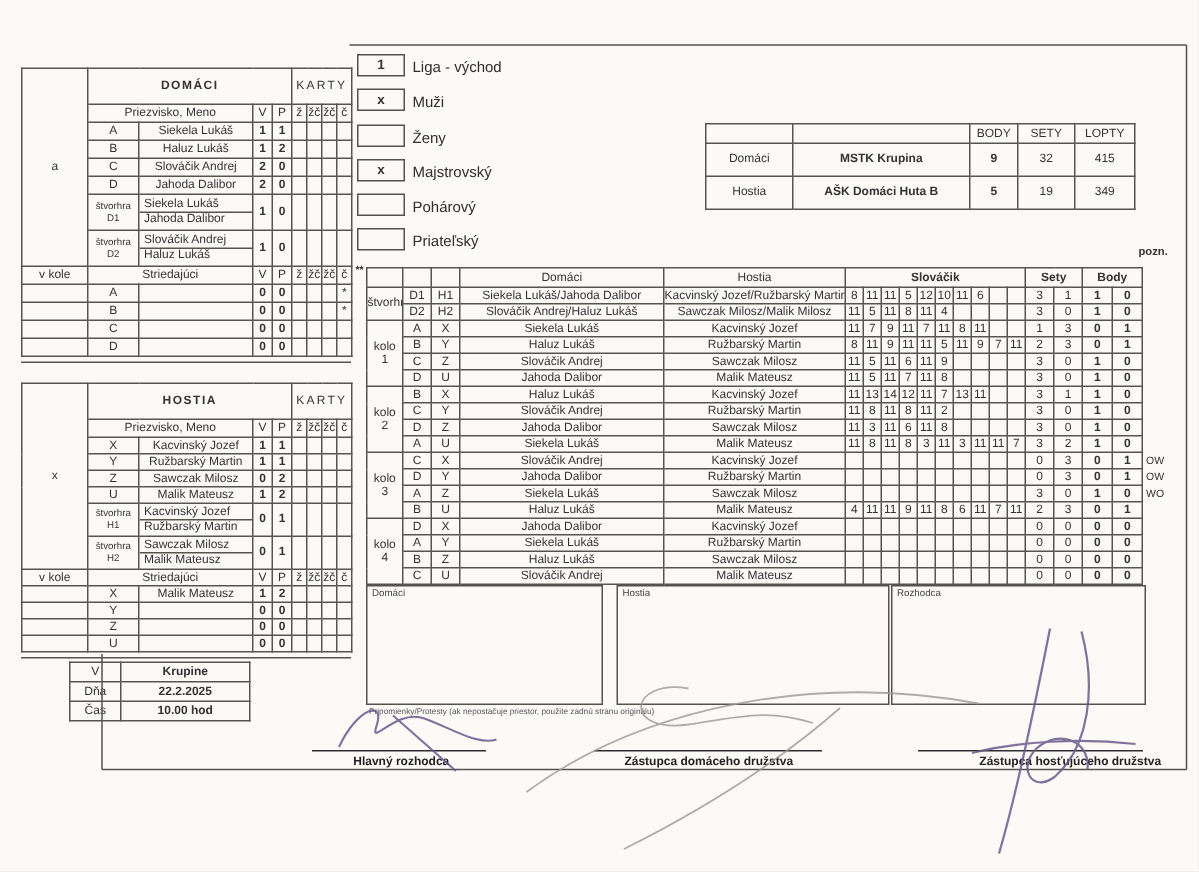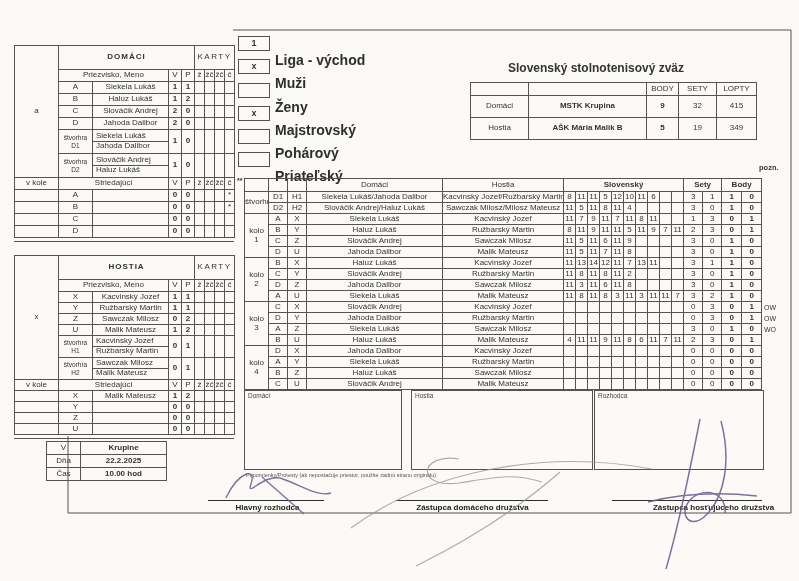--- a/index.html
+++ b/index.html
@@ -28,21 +28,21 @@
   .two{display:flex;flex-direction:column;height:100%;}
   .two>div{flex:1;display:flex;align-items:center;padding-left:3px;font-size:7px;}
   .two>div.ctr{justify-content:center;padding-left:0;font-size:6.5px;}
   .two>div.dl{border-bottom:1px solid #57544f;}
   .dline{position:absolute;left:14px;width:220px;border-top:1px solid #57544f;}
   .dblstar{position:absolute;font-size:7px;font-weight:bold;color:#333;}
   
   .chk{position:absolute;left:238px;height:14px;width:170px;}
   .chk .box{position:absolute;left:0;top:0;width:30px;height:13px;border:1px solid #55524e;
             text-align:center;font-weight:bold;font-size:9px;line-height:13px;color:#333;}
-  .chk .lbl{position:absolute;left:37px;top:17px;font-weight:bold;font-size:14px;line-height:14px;color:#2e2e2e;}
+  .chk .lbl{position:absolute;left:37px;top:3px;font-weight:normal;font-size:10px;line-height:14px;color:#2e2e2e;}
   
   .title{left:400px;top:34px;width:392px;text-align:center;font-size:19px;font-weight:bold;color:#252525;}
   .subtitle{left:400px;top:61px;width:392px;text-align:center;font-size:12px;font-weight:bold;color:#333;}
   
   table.summary{left:470px;top:82px;width:286px;}
   td.shd{font-size:7.5px;height:12px;}
   td.slab{text-align:right;padding-right:5px;font-size:7px;}
   td.steam{font-weight:bold;font-size:11px;}
   td.sbody{font-size:16px;font-weight:bold;}
   td.snum{font-size:10px;}
@@ -452,21 +452,20 @@
   </div>
   <div class="chk" style="top:152px;">
     <div class="box"></div>
     <span class="lbl">Priateľský</span>
   </div>
   <div class="chk" style="top:129px;">
     <div class="box"></div>
     <span class="lbl">Pohárový</span>
   </div>
 
-  <div class="abs subtitle">Slovenský stolnotenisový zväz</div>
 
   <table class="t summary">
     <colgroup>
         <col style="width:58px">
         <col style="width:118px">
         <col style="width:32px">
         <col style="width:38px">
         <col style="width:40px">
       </colgroup>
     <tbody>
@@ -479,21 +478,21 @@
     </tr>
     <tr style="height:22px;">
       <td class="nob slab">Domáci</td>
       <td class="steam">MSTK Krupina</td>
       <td class="sbody">9</td>
       <td class="snum">32</td>
       <td class="snum">415</td>
     </tr>
     <tr style="height:22px;">
       <td class="nob slab">Hostia</td>
-      <td class="steam">AŠK Mária Malik B</td>
+      <td class="steam">AŠK Domáci Huta B</td>
       <td class="sbody">5</td>
       <td class="snum">19</td>
       <td class="snum">349</td>
     </tr>
   </tbody>
     </table>
 
   <span class="abs pozn">pozn.</span>
 
   <table class="t match">
@@ -518,21 +517,21 @@
         <col style="width:20px">
         <col style="width:20px">
     </colgroup>
     <tbody>
         <tr style="height: 13px;">
           <td class="hd-empty"></td>
           <td class="hd-empty"></td>
           <td class="hd-empty"></td>
           <td class="hd-name">Domáci</td>
           <td class="hd-name">Hostia</td>
-          <td class="hd" colspan="10">Slovenský</td>
+          <td class="hd" colspan="10">Slováčik</td>
           <td class="hd" colspan="2">Sety</td>
           <td class="hd" colspan="2">Body</td>
         </tr>
         <tr style="height: 11px;">
           <td class="grp grp-small" rowspan="2">štvorhry</td>
           <td class="lt">D1</td>
           <td class="lt">H1</td>
           <td class="hm tinynm">Siekela Lukáš/Jahoda Dalibor</td>
           <td class="aw tinynm">Kacvinský Jozef/Ružbarský Martin</td>
           <td class="bl">8</td>
@@ -547,21 +546,21 @@
           <td class="bl"></td>
           <td class="st">3</td>
           <td class="st">1</td>
           <td class="bd">1</td>
           <td class="bd">0</td>
         </tr>
         <tr style="height: 11px;">
           <td class="lt">D2</td>
           <td class="lt">H2</td>
           <td class="hm tinynm">Slováčik Andrej/Haluz Lukáš</td>
-          <td class="aw tinynm">Sawczak Milosz/Milosz Mateusz</td>
+          <td class="aw tinynm">Sawczak Milosz/Malik Milosz</td>
           <td class="bl">11</td>
           <td class="bl">5</td>
           <td class="bl">11</td>
           <td class="bl">8</td>
           <td class="bl">11</td>
           <td class="bl">4</td>
           <td class="bl"></td>
           <td class="bl"></td>
           <td class="bl"></td>
           <td class="bl"></td>

